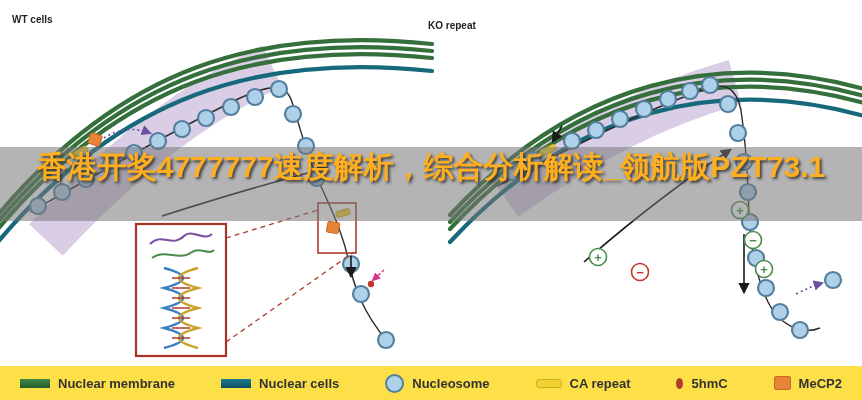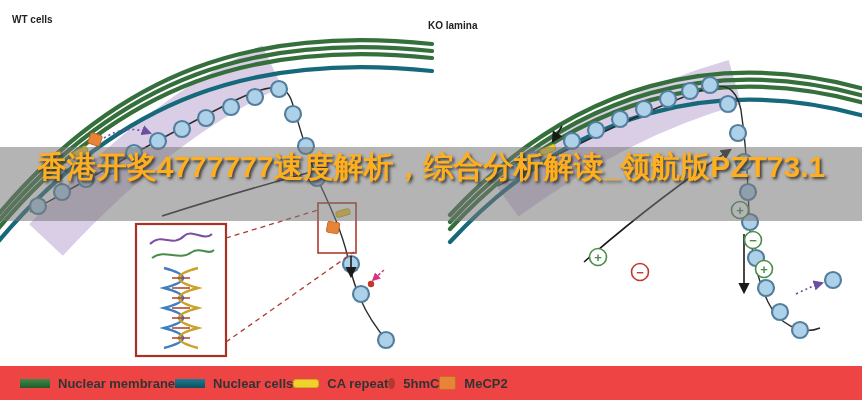--- a/index.html
+++ b/index.html
@@ -36,21 +36,21 @@
 
   
   .banner{position:absolute;left:0;right:0;top:147px;height:74px;
           background:rgba(118,118,118,.55);display:flex;align-items:flex-start;justify-content:center;z-index:5;}
   .banner-text{font-weight:bold;font-size:30px;color:#ffaf1e;
                text-shadow:2px 2px 3px rgba(40,40,40,.85);
                text-align:center;line-height:1.3;word-break:break-all;padding:0 30px;}
 
   
   .legend{position:absolute;left:0;right:0;bottom:0;height:34px;display:flex;align-items:center;
-          padding:0 20px;background:#ef4444;z-index:4;}
+          justify-content:space-between;padding:0 20px;background:#fde047;z-index:4;}
   .leg-item{display:flex;align-items:center;gap:8px;}
   .leg-label{font-weight:600;font-size:13px;color:#333;}
   .sw{display:inline-block;}
   .sw-membrane{width:30px;height:9px;background:linear-gradient(#3f8a48,#24592b);}
   .sw-lamina{width:30px;height:9px;background:linear-gradient(#1d7d93,#0f4c5c);}
   .sw-nucleosome{width:15px;height:15px;border-radius:50%;background:#aed1ea;border:2.5px solid #537f9e;}
   .sw-ca{width:24px;height:7px;border-radius:3px;background:#f2d12e;border:1px solid #cfae1d;}
   .sw-5hmc{width:7px;height:11px;border-radius:50%;background:#b03a2e;}
   .sw-mecp2{width:15px;height:12px;border-radius:2px;background:#e8833a;border:1px solid #c96a22;}
 </style>
@@ -187,36 +187,40 @@
           </g>
           <g>
             <circle cx="764" cy="269" r="8.5" fill="#ffffff" stroke="#4a8c4a" stroke-width="1.6"></circle>
             <text x="764" y="273.5" class="sign-text" fill="#4a8c4a">+</text>
           </g>
         </g>
     </g>
   </svg>
 
   <div class="panel-label wt">WT cells</div>
-  <div class="panel-label ko">KO lamina</div>
+  <div class="panel-label ko">KO repeat</div>
 
   <div class="banner">
     <div class="banner-text">香港开奖4777777速度解析，综合分析解读_领航版PZT73.1</div>
   </div>
 
   <div class="legend">
     <div class="leg-item">
       <span class="sw sw-membrane"></span>
       <span class="leg-label">Nuclear membrane</span>
     </div>
     <div class="leg-item">
       <span class="sw sw-lamina"></span>
       <span class="leg-label">Nuclear cells</span>
     </div>
     <div class="leg-item">
+      <span class="sw sw-nucleosome"></span>
+      <span class="leg-label">Nucleosome</span>
+    </div>
+    <div class="leg-item">
       <span class="sw sw-ca"></span>
       <span class="leg-label">CA repeat</span>
     </div>
     <div class="leg-item">
       <span class="sw sw-5hmc"></span>
       <span class="leg-label">5hmC</span>
     </div>
     <div class="leg-item">
       <span class="sw sw-mecp2"></span>
       <span class="leg-label">MeCP2</span>

